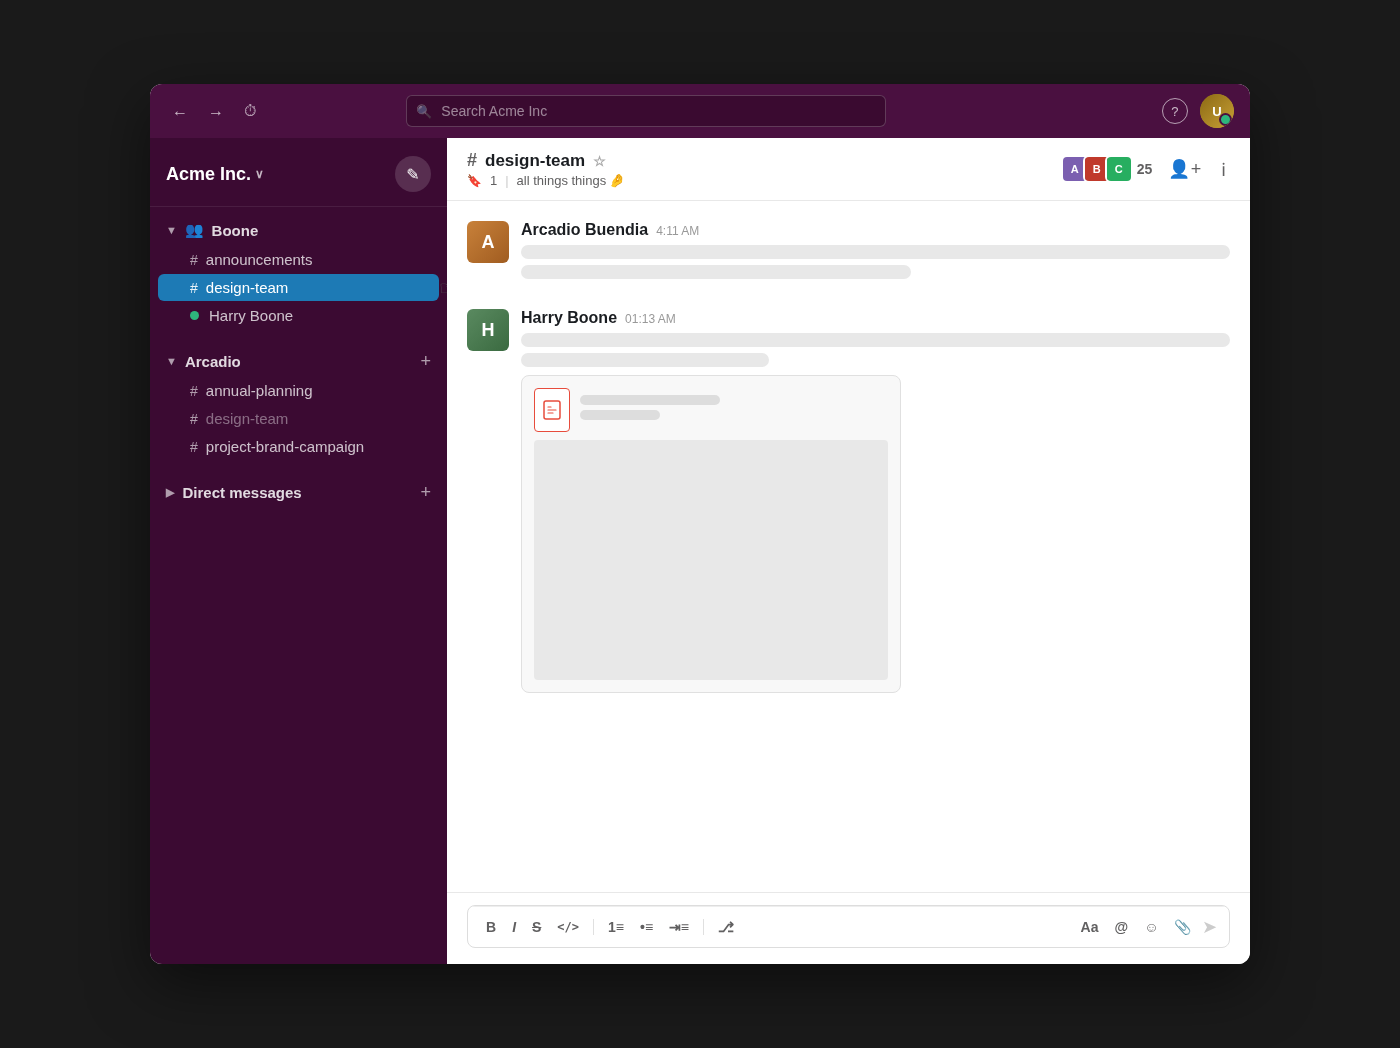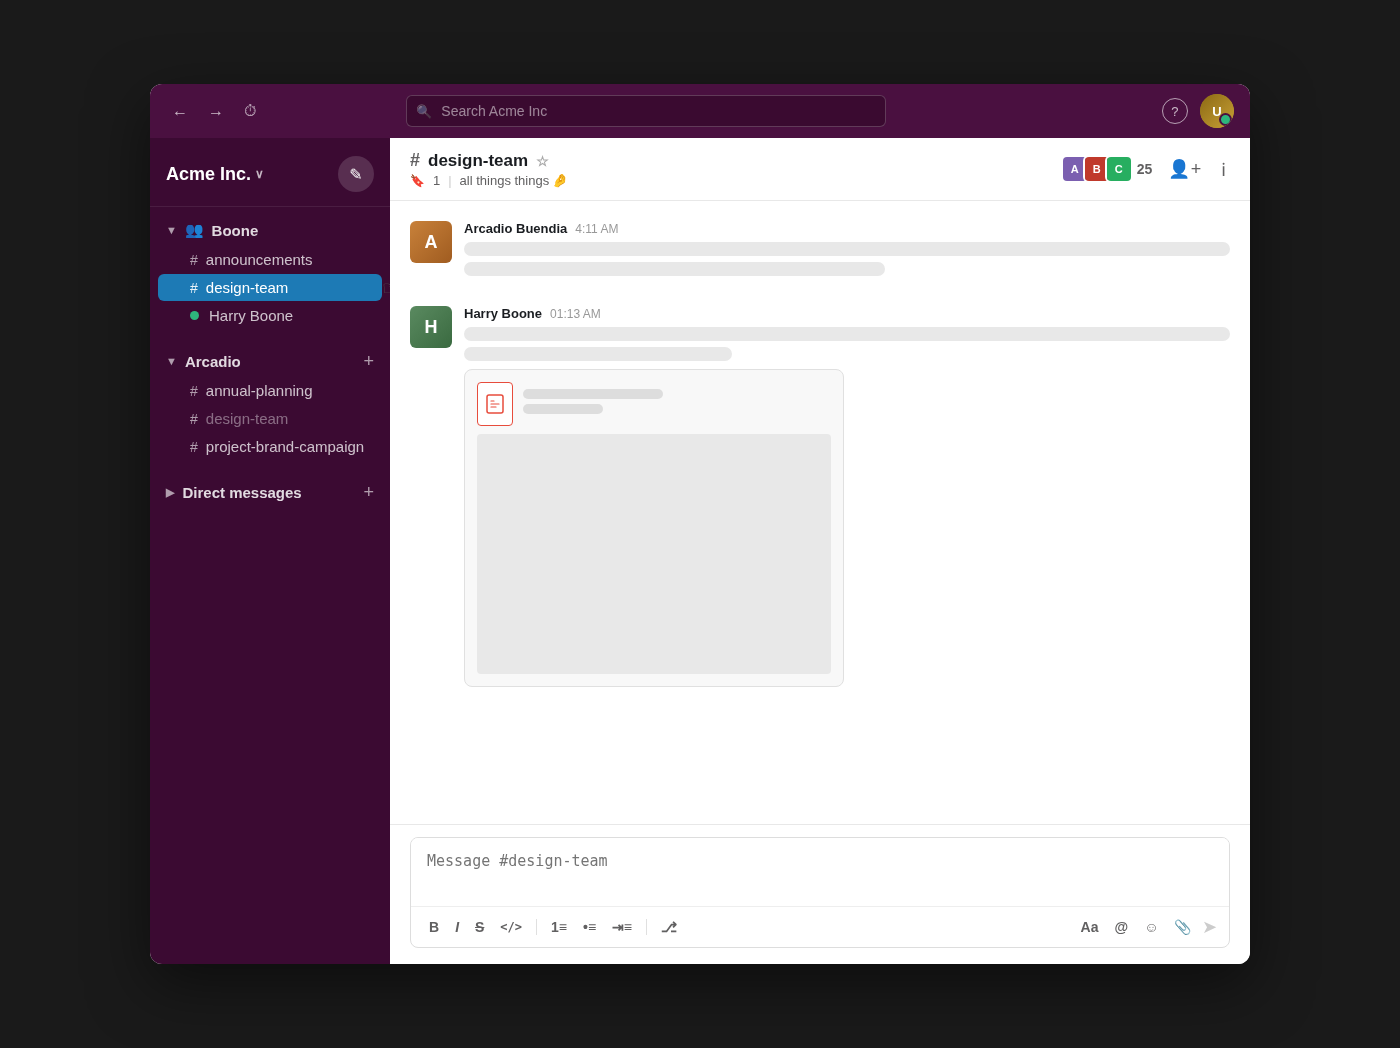--- a/index.html
+++ b/index.html
@@ -102,21 +102,21 @@
       border: 2px solid #4a1040;
     }
     
     .main-layout {
       display: flex;
       flex: 1;
       overflow: hidden;
     }
     
     .sidebar {
-      width: 240px;
+      width: 297px;
       background: #3b0a32;
       flex-shrink: 0;
       display: flex;
       flex-direction: column;
       overflow-y: auto;
       padding-bottom: 20px;
     }
     .sidebar-header {
       padding: 18px 16px 14px;
       display: flex;
@@ -304,21 +304,21 @@
     .msg-av2 { background: linear-gradient(135deg, #27ae60, #8b9b60); }
     .message-content { flex: 1; }
     .message-header {
       display: flex;
       align-items: baseline;
       gap: 8px;
       margin-bottom: 6px;
     }
     .message-author {
       font-weight: 700;
-      font-size: 13px;
+      font-size: 16px;
       color: #1a1d21;
     }
     .message-time {
       font-size: 12px;
       color: #999;
     }
     .message-text-line {
       height: 14px;
       background: #e8e8e8;
       border-radius: 7px;
@@ -608,21 +608,20 @@
                 </div>
               </div>
               <div class="attachment-preview"></div>
             </div>
           </div>
         </div>
       </div>
 
       <div class="message-input-area">
         <div class="message-input-box">
-          <textarea class="message-input-field" rows="2" placeholder="Message #design-team" style=""></textarea>
           <div class="message-toolbar">
             <button class="toolbar-btn" style="font-weight:900;">B</button>
             <button class="toolbar-btn" style="font-style:italic;">I</button>
             <button class="toolbar-btn" style="text-decoration:line-through;">S</button>
             <button class="toolbar-btn" style="font-family:monospace;font-size:12px;">&lt;/&gt;</button>
             <div class="toolbar-divider"></div>
             <button class="toolbar-btn">1≡</button>
             <button class="toolbar-btn">•≡</button>
             <button class="toolbar-btn">⇥≡</button>
             <div class="toolbar-divider"></div>

